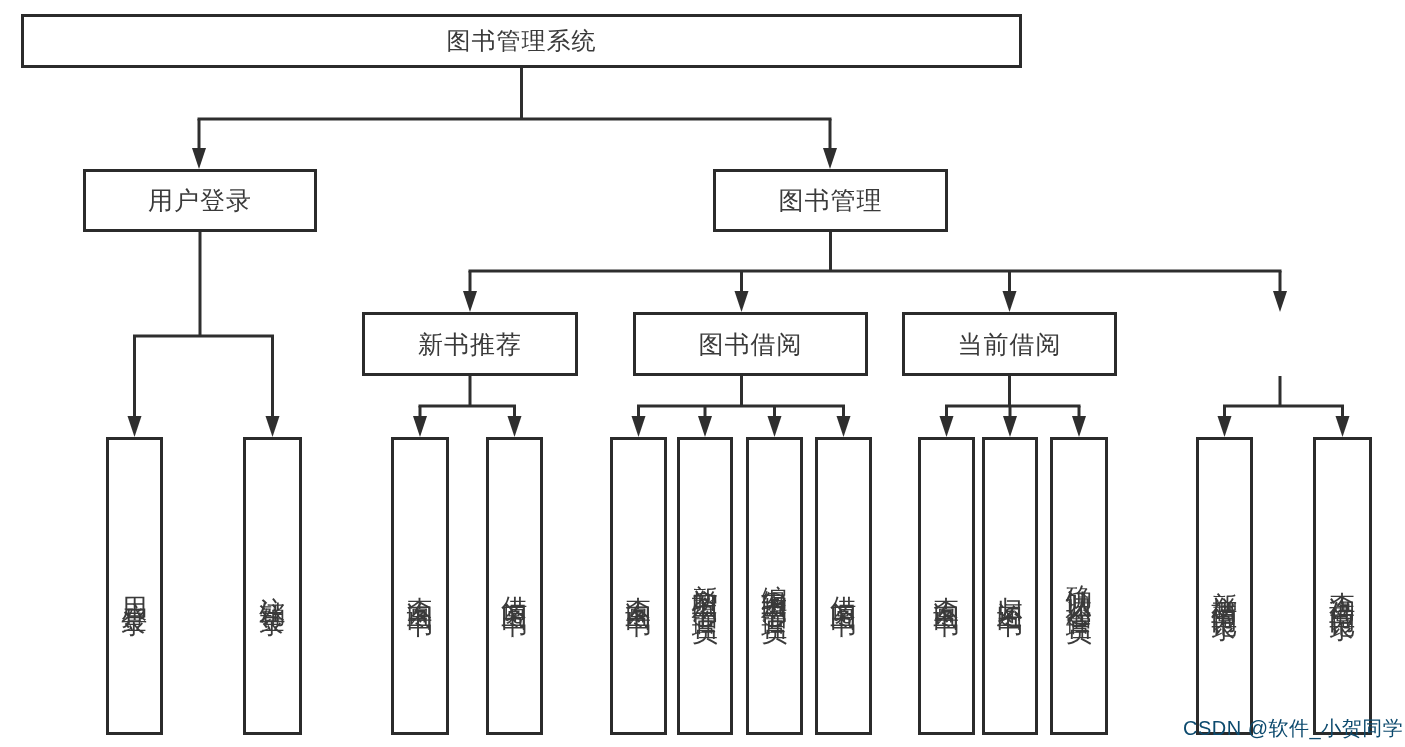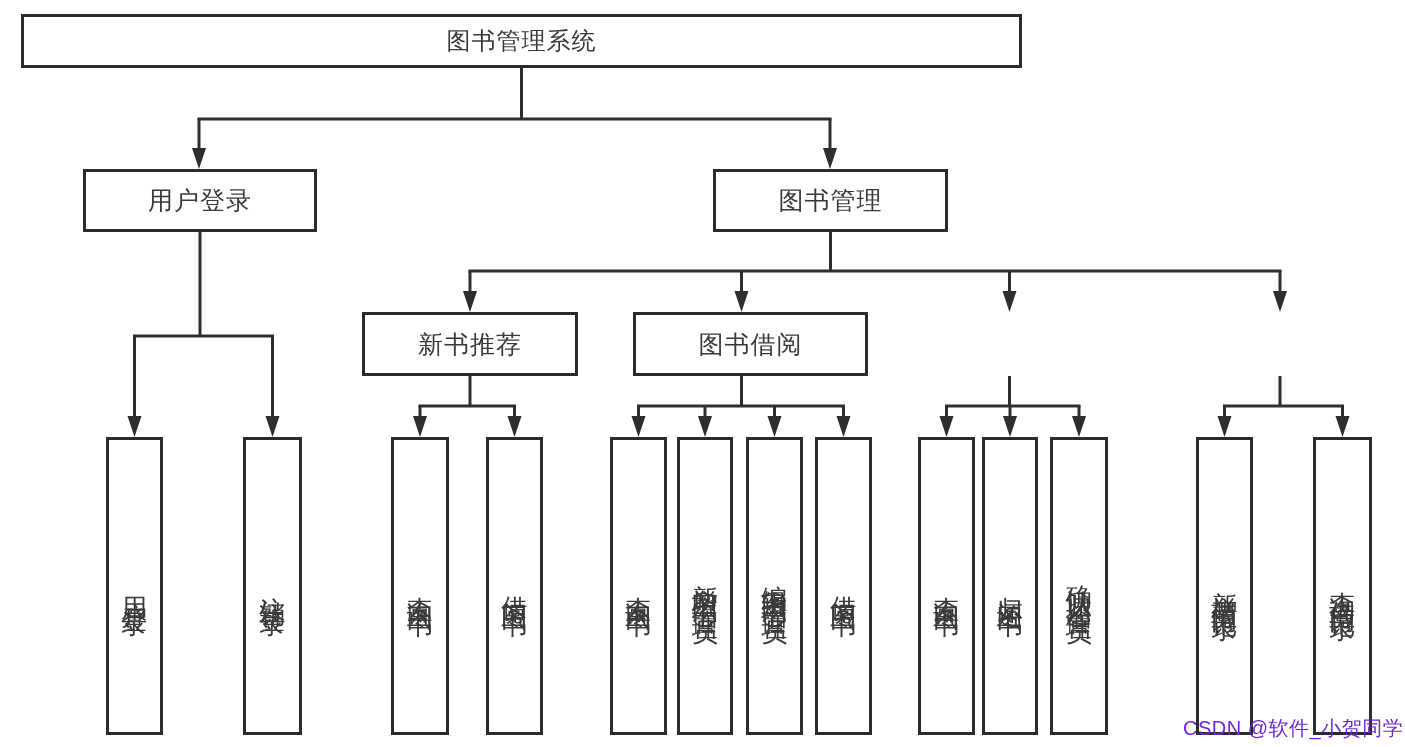--- a/index.html
+++ b/index.html
@@ -33,21 +33,21 @@
     font-size: 26px;
     letter-spacing: 5px;
     line-height: 1.1;
     white-space: nowrap;
   }
   .watermark {
     position: absolute;
     left: 1183px; top: 715px;
     font-size: 20px;
     letter-spacing: 0.5px;
-    color: #6d28d9;
+    color: #0c4a6e;
     z-index: 3;
     white-space: nowrap;
   }
 </style>
 </head>
 <body>
 
 <div class="stage">
 
   <svg class="connectors" width="1405" height="747">
@@ -136,20 +136,23 @@
   <div class="node h" style="left:713px; top:169px; width:235px; height:63px;">
     <span>图书管理</span>
   </div>
 
   <div class="node h" style="left:362px; top:312px; width:216px; height:64px;">
     <span>新书推荐</span>
   </div>
   <div class="node h" style="left:633px; top:312px; width:235px; height:64px;">
     <span>图书借阅</span>
   </div>
+  <div class="node h" style="left:902px; top:312px; width:215px; height:64px;">
+    <span>当前借阅</span>
+  </div>
 
   <div class="node v" style="left:106px; top:437px; width:57px; height:298px;">
     <span class="vtext">用户登录</span>
   </div>
   <div class="node v" style="left:243px; top:437px; width:59px; height:298px;">
     <span class="vtext">注销登录</span>
   </div>
 
   <div class="node v" style="left:391px; top:437px; width:58px; height:298px;">
     <span class="vtext">查询图书</span>

